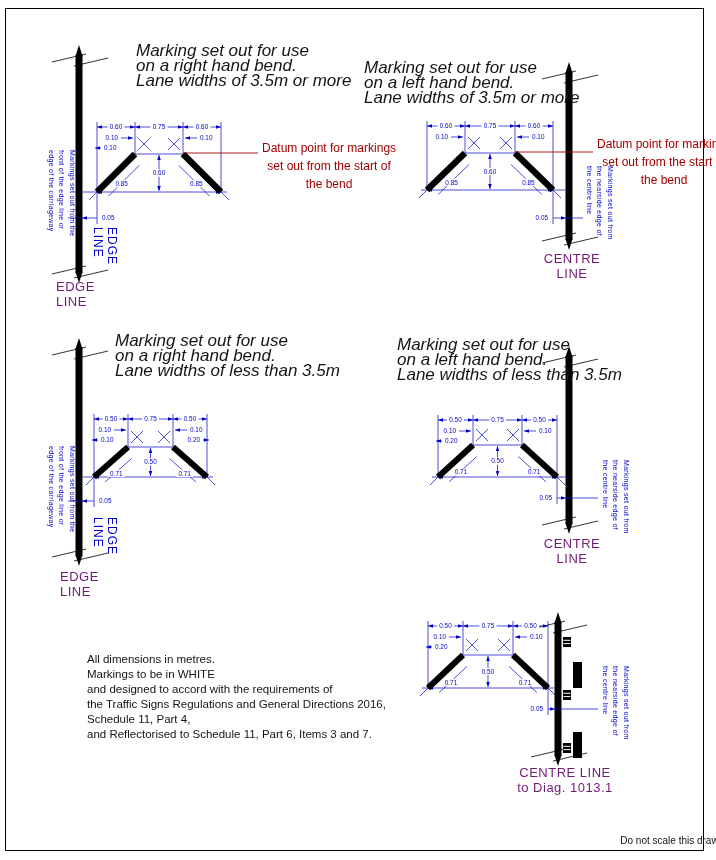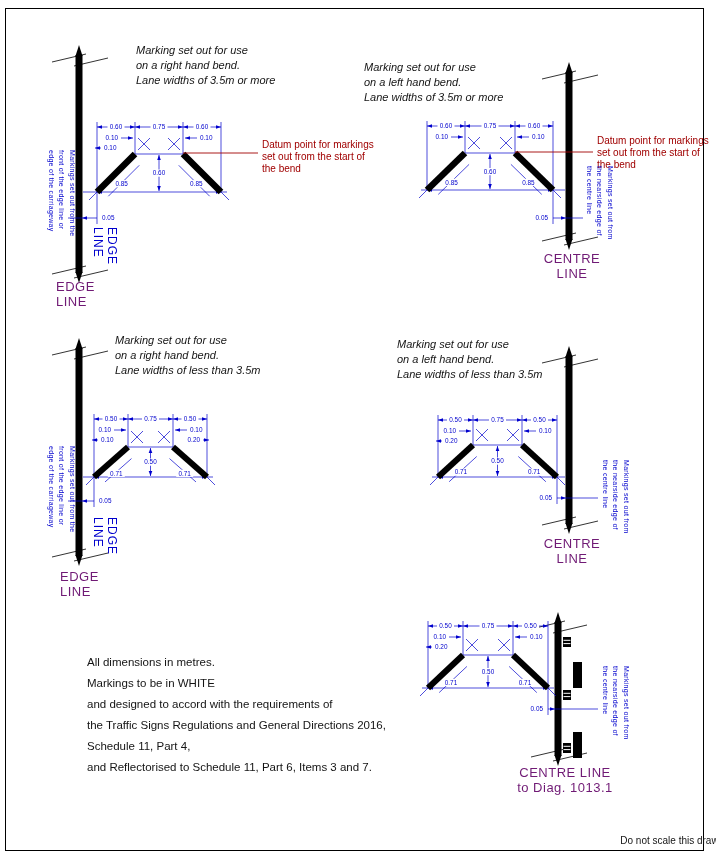--- a/index.html
+++ b/index.html
@@ -1,30 +1,30 @@
 <!DOCTYPE html>
 <html><head>
 <meta charset="utf-8">
 <style>
   html,body{margin:0;padding:0;background:#fff;}
   #page{position:relative;width:716px;height:860px;background:#fff;
         font-family:"Liberation Sans",sans-serif;overflow:hidden;}
   .border{position:absolute;left:5px;top:8px;width:699px;height:843px;
           border:1.5px solid #000;box-sizing:border-box;}
-  .cap{position:absolute;font-style:italic;font-size:11px;line-height:15px;
+  .cap{position:absolute;font-style:italic;font-size:17px;line-height:15px;
        color:#141414;white-space:pre;}
-  .rednote{position:absolute;color:#a00000;font-size:10px;line-height:12px;white-space:pre;}
+  .rednote{position:absolute;color:#a00000;font-size:12px;line-height:18px;white-space:pre;text-align:center;}
   .vnote{position:absolute;color:#0000cd;font-size:7px;line-height:10.5px;
          writing-mode:vertical-rl;white-space:pre;letter-spacing:.3px;}
   .rotlabel{position:absolute;color:#0000cd;font-size:12px;line-height:14px;
             writing-mode:vertical-rl;white-space:pre;letter-spacing:1px;}
   .hlabel{position:absolute;color:#701a75;font-size:13px;line-height:15px;
           white-space:pre;letter-spacing:.5px;}
   .hlabel.center{text-align:center;}
-  .notes{position:absolute;font-size:11.5px;line-height:21px;color:#141414;white-space:pre;}
+  .notes{position:absolute;font-size:11.5px;line-height:15px;color:#141414;white-space:pre;}
   .footer{position:absolute;font-size:10px;color:#141414;}
   svg.linework{position:absolute;left:0;top:0;}
   svg text{font-family:"Liberation Sans",sans-serif;}
 </style>
 </head>
 <body>
 
 <div id="page">
   <div class="border"></div>
 

